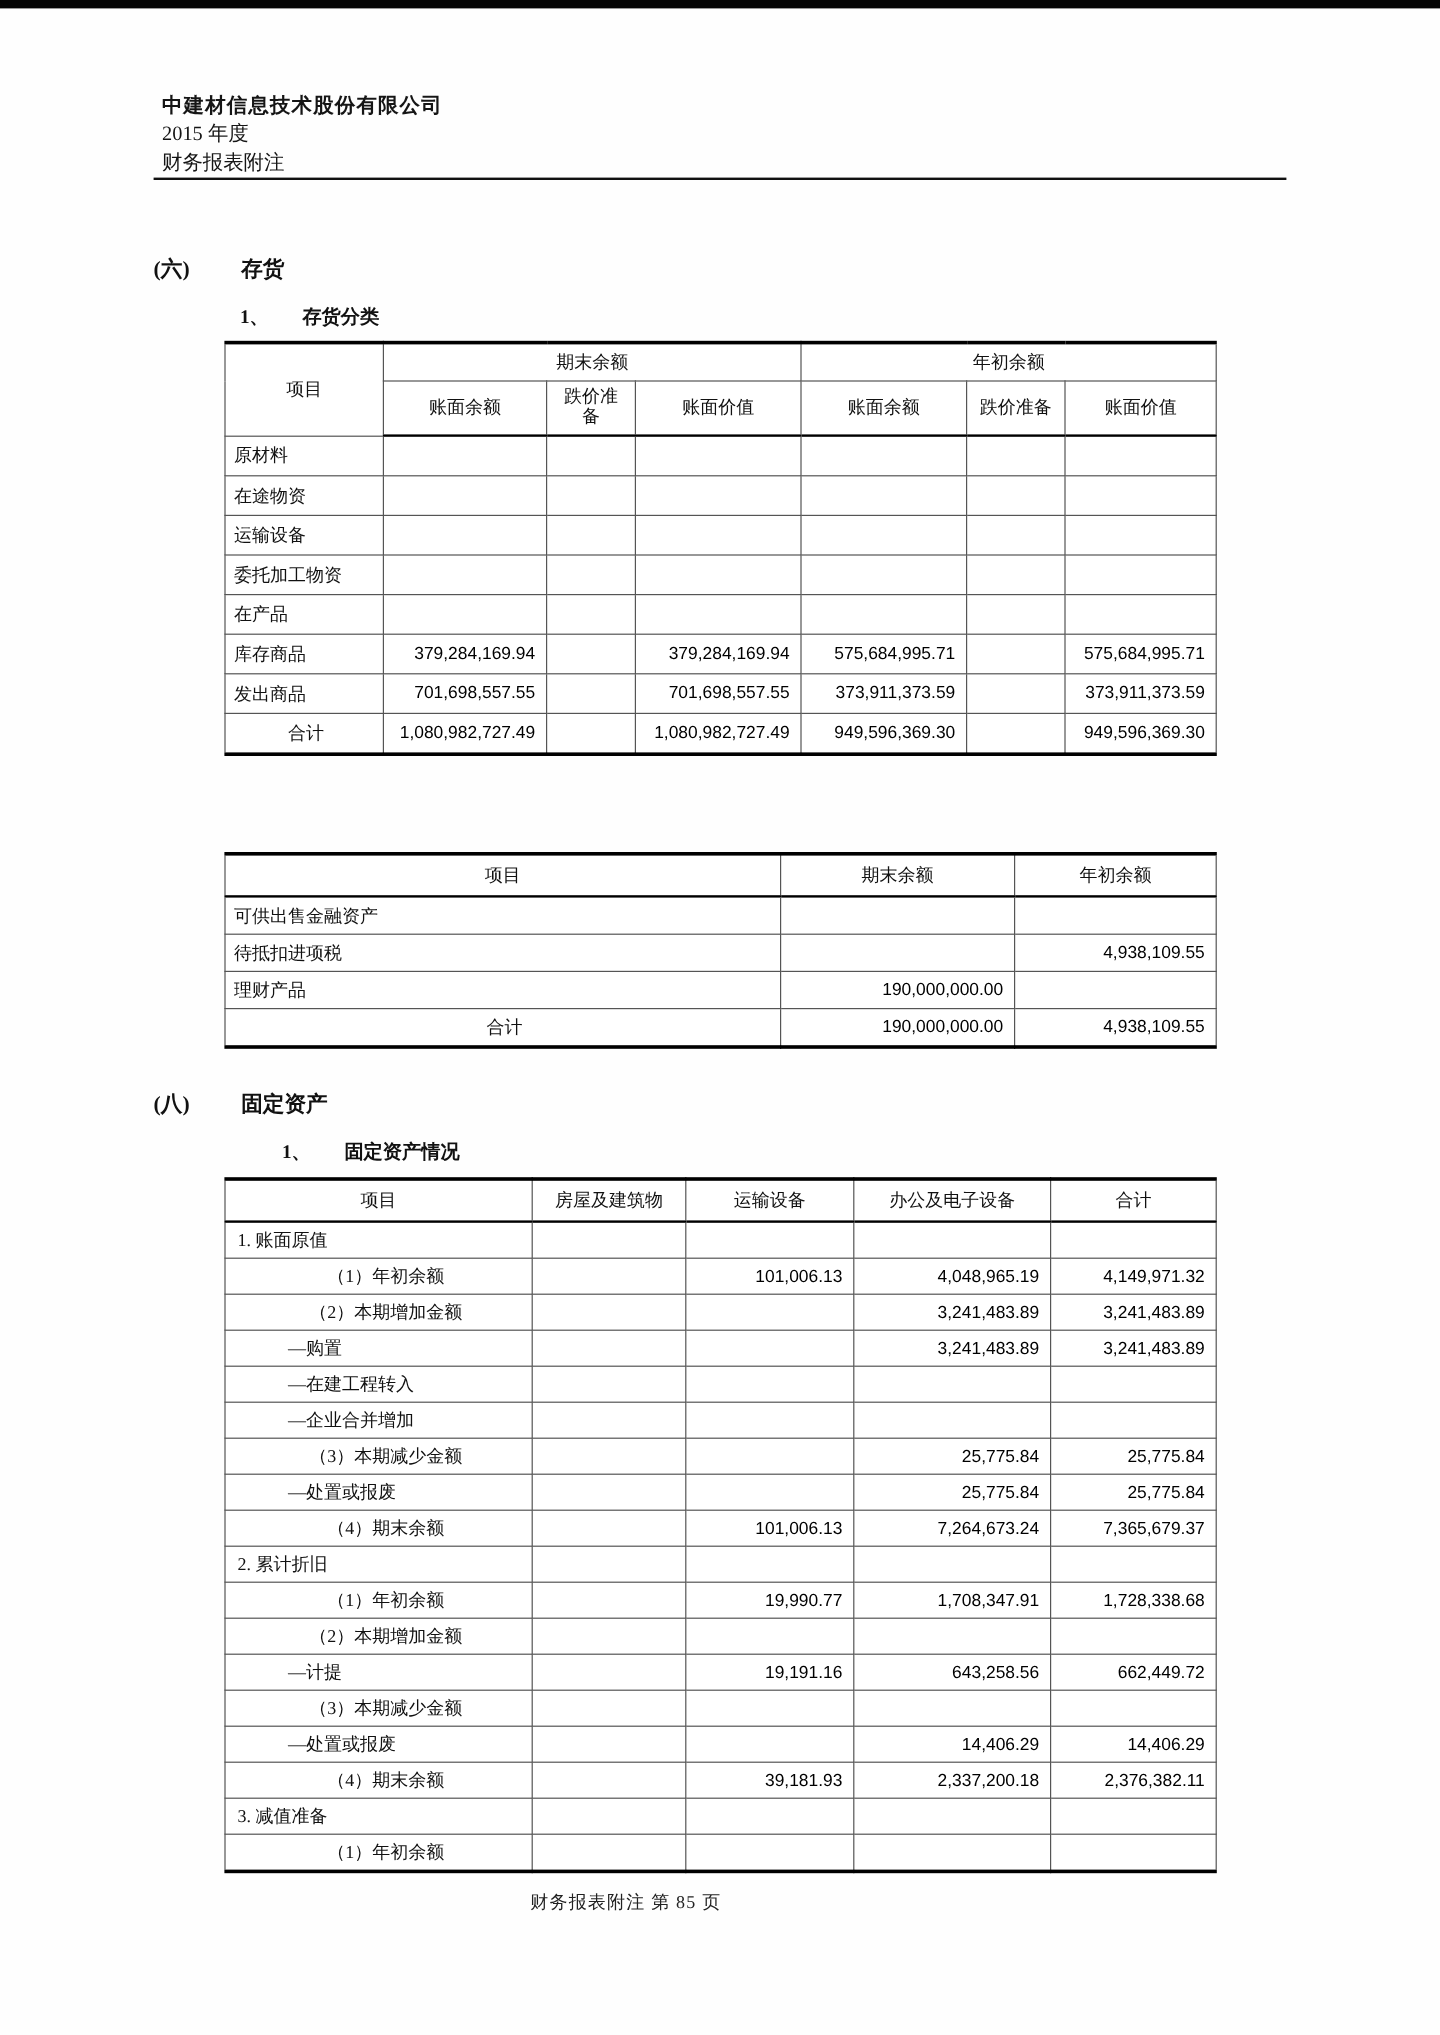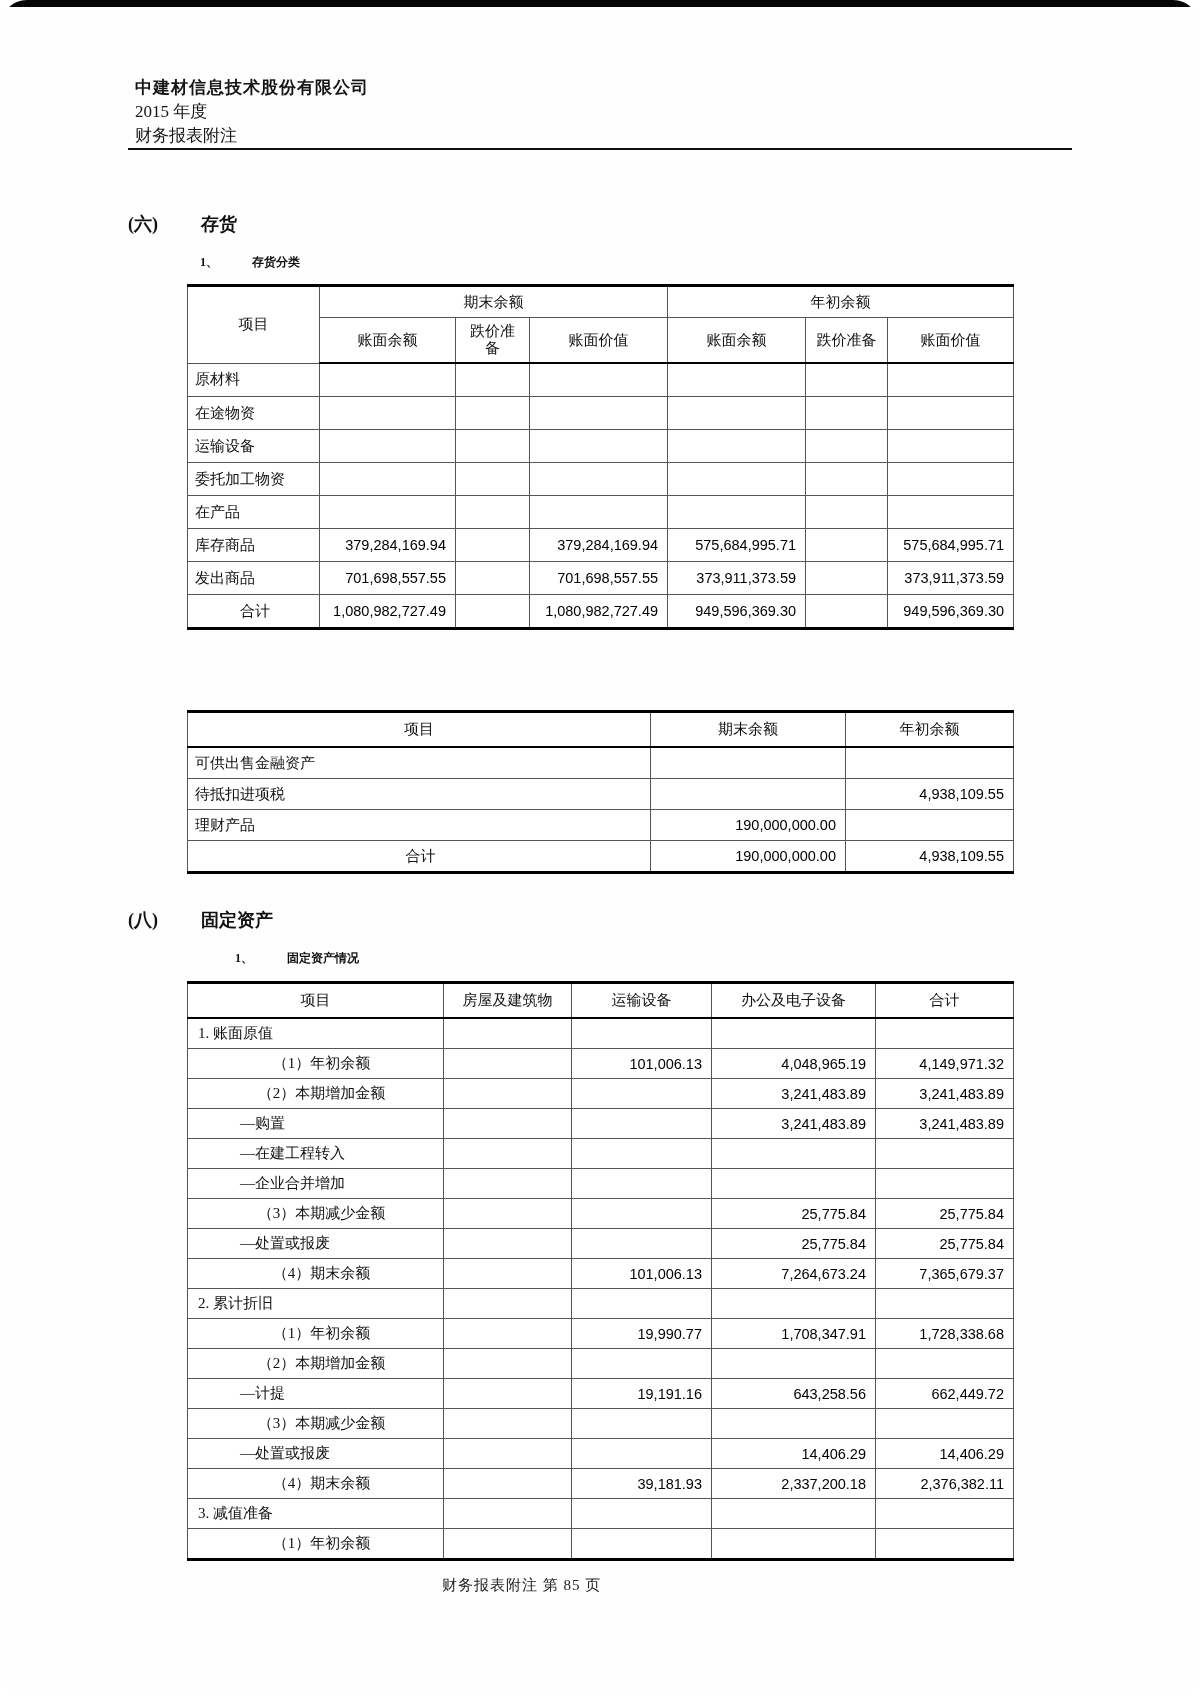--- a/index.html
+++ b/index.html
@@ -1,26 +1,26 @@
 <!DOCTYPE html>
 <html><head>
 <meta charset="utf-8">
 <style>
   html,body{margin:0;padding:0;background:#ffffff;}
   .page{position:relative;width:1200px;height:1696px;background:#fefefe;overflow:hidden;
-        font-family:"Liberation Serif",serif;color:#1a1a1a;border-radius:27px;}
+        font-family:"Liberation Serif",serif;color:#1a1a1a;}
   .scan-edge{position:absolute;top:0;left:0;width:1200px;height:7px;background:#060606;}
 
   .doc-header{position:absolute;left:135px;top:76px;font-size:17px;line-height:24px;color:#151515;}
   .doc-header .co{font-weight:bold;letter-spacing:1px;}
   .header-rule{position:absolute;left:128px;top:148px;width:944px;height:2px;background:#111;}
 
   .section{position:absolute;left:128px;width:880px;font-weight:bold;font-size:18px;color:#111;}
   .section .num{display:inline-block;width:73px;}
-  .subsection{position:absolute;left:200px;width:800px;font-weight:bold;font-size:12px;color:#111;}
+  .subsection{position:absolute;left:200px;width:800px;font-weight:bold;font-size:16px;color:#111;}
   .subsection .num{display:inline-block;width:52px;}
 
   table.fin{position:absolute;left:187px;border-collapse:collapse;table-layout:fixed;
             border-top:3px solid #000;border-bottom:3px solid #000;background:#fff;}
   table.fin th,table.fin td{border:1px solid #555;font-weight:normal;overflow:hidden;}
   table.fin thead th{font-size:15px;text-align:center;vertical-align:middle;color:#111;
                      padding:2px 2px;}
   table.fin thead tr:last-child th{border-bottom:2px solid #000;}
   table.fin thead th.wrap{white-space:pre-line;line-height:17px;}
   td.lbl{font-size:15px;text-align:left;padding:0 4px 0 7px;color:#111;}

